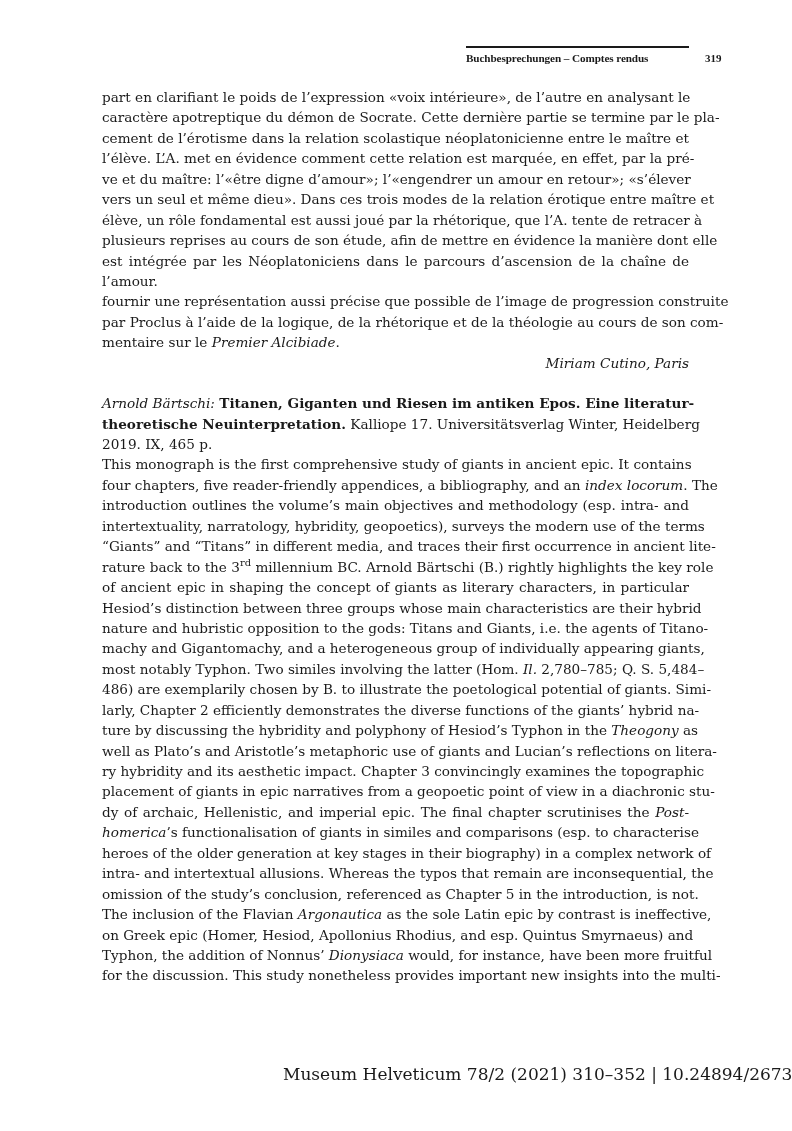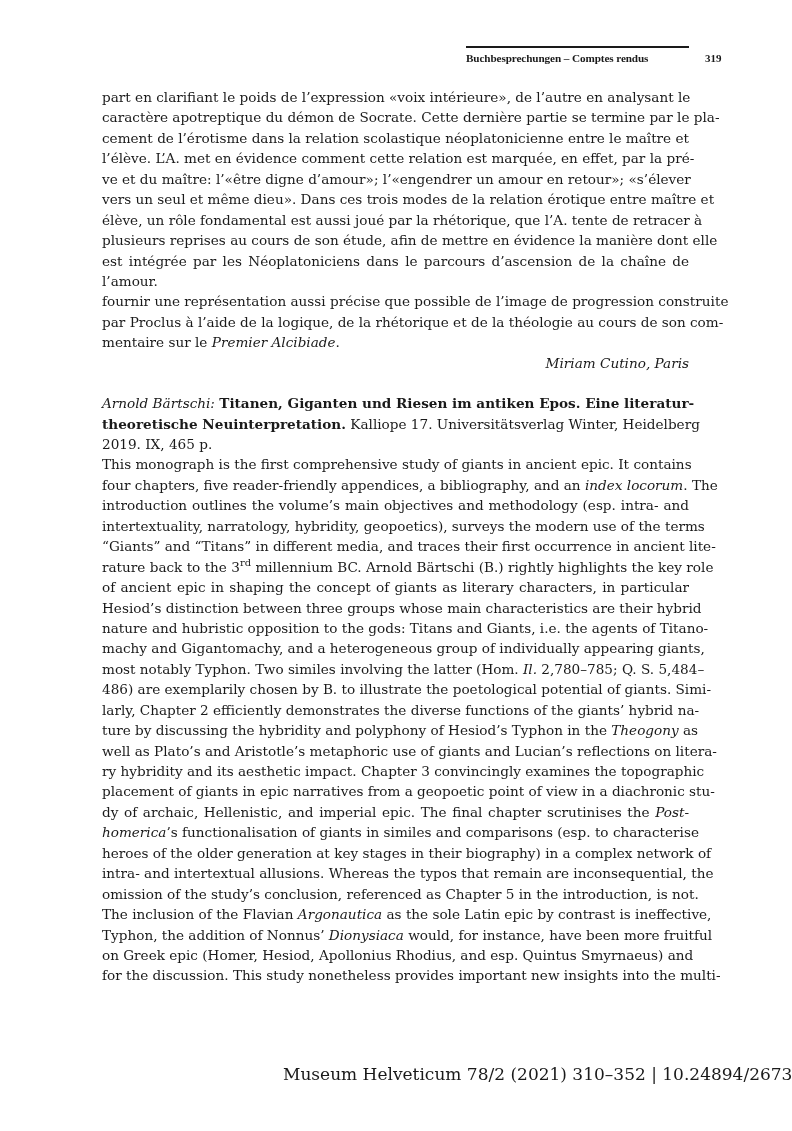--- a/index.html
+++ b/index.html
@@ -73,21 +73,21 @@
     <span class="line"><span>ture by discussing the hybridity and polyphony of Hesiod’s Typhon in the </span><i>Theogony</i><span> as</span></span>
     <span class="line">well as Plato’s and Aristotle’s metaphoric use of giants and Lucian’s reflections on litera-</span>
     <span class="line">ry hybridity and its aesthetic impact. Chapter 3 convincingly examines the topographic</span>
     <span class="line">placement of giants in epic narratives from a geopoetic point of view in a diachronic stu-</span>
     <span class="line"><span>dy of archaic, Hellenistic, and imperial epic. The final chapter scrutinises the </span><i>Post-</i></span>
     <span class="line"><i>homerica</i><span>’s functionalisation of giants in similes and comparisons (esp. to characterise</span></span>
     <span class="line">heroes of the older generation at key stages in their biography) in a complex network of</span>
     <span class="line">intra- and intertextual allusions. Whereas the typos that remain are inconsequential, the</span>
     <span class="line">omission of the study’s conclusion, referenced as Chapter 5 in the introduction, is not.</span>
     <span class="line"><span>The inclusion of the Flavian </span><i>Argonautica</i><span> as the sole Latin epic by contrast is ineffective,</span></span>
+    <span class="line">on Greek epic (Homer, Hesiod, Apollonius Rhodius, and esp. Quintus Smyrnaeus) and</span>
     <span class="line"><span>Typhon, the addition of Nonnus’ </span><i>Dionysiaca</i><span> would, for instance, have been more fruitful</span></span>
-    <span class="line">on Greek epic (Homer, Hesiod, Apollonius Rhodius, and esp. Quintus Smyrnaeus) and</span>
     <span class="line">for the discussion. This study nonetheless provides important new insights into the multi-</span>
   </div>
 </div>
 
 <div class="footer">
   <span>Museum Helveticum 78/2 (2021) 310–352 | 10.24894/2673-2963.00046</span>
 </div>
 
 </body></html>

